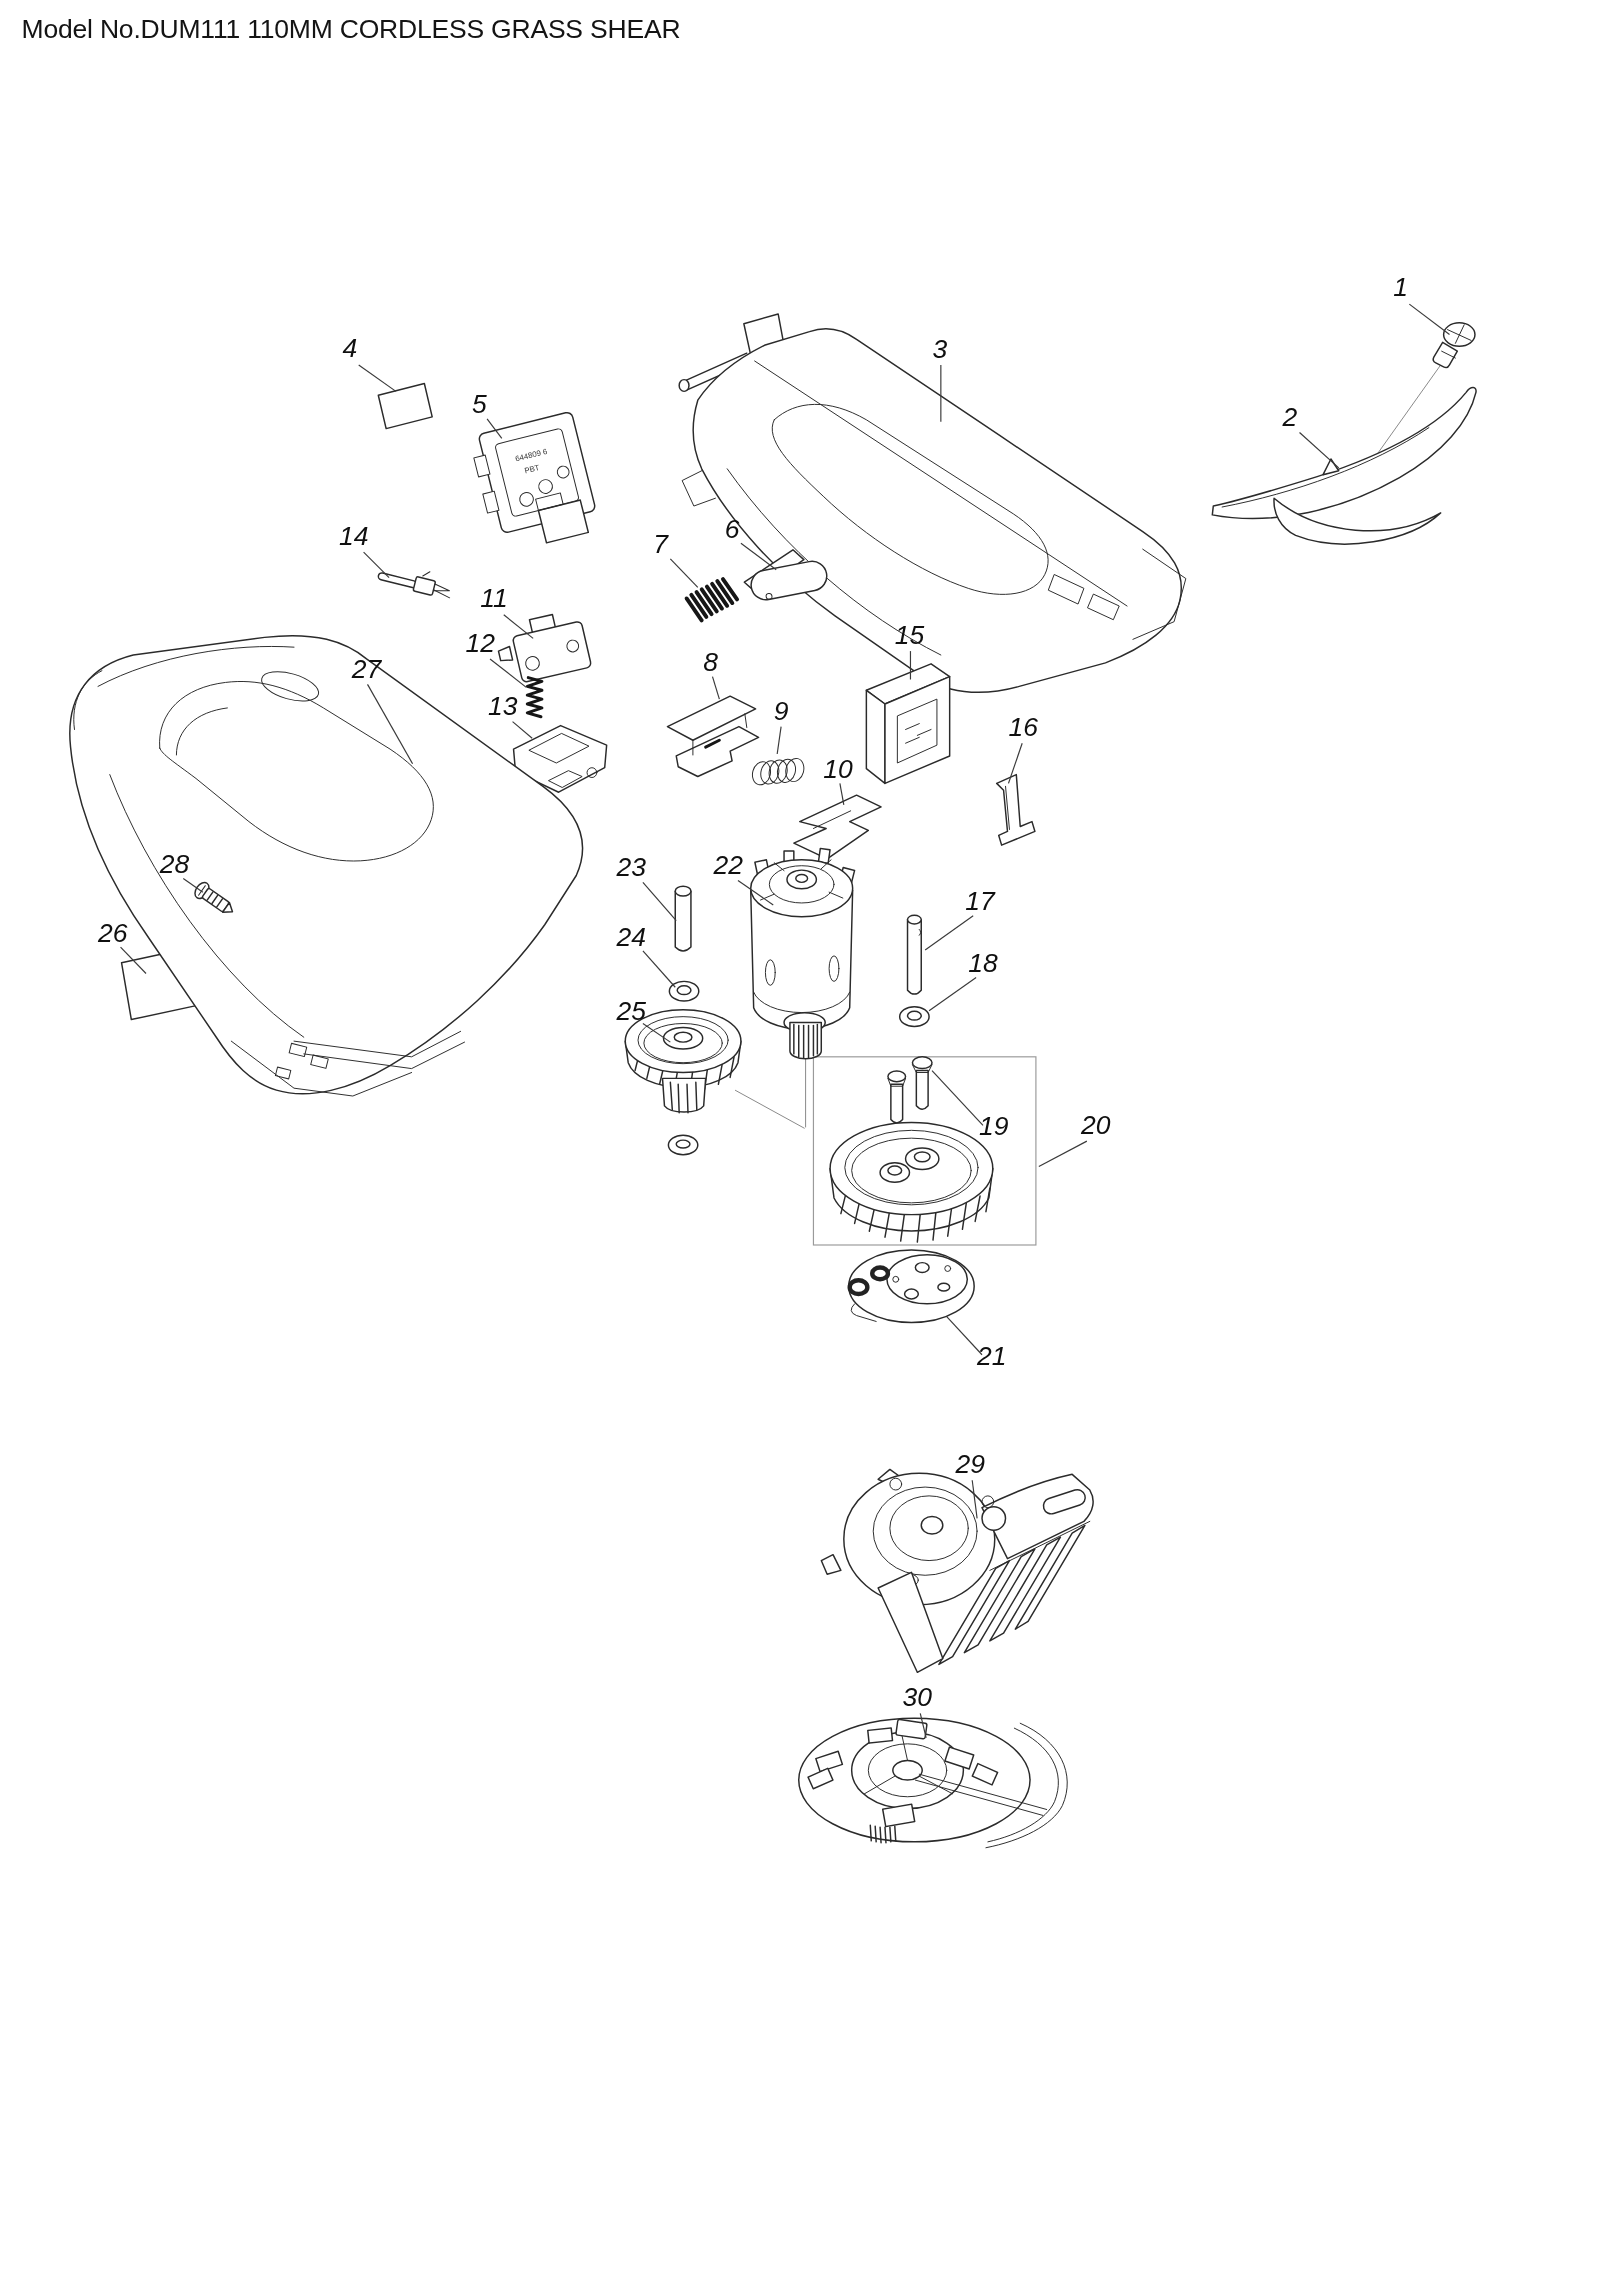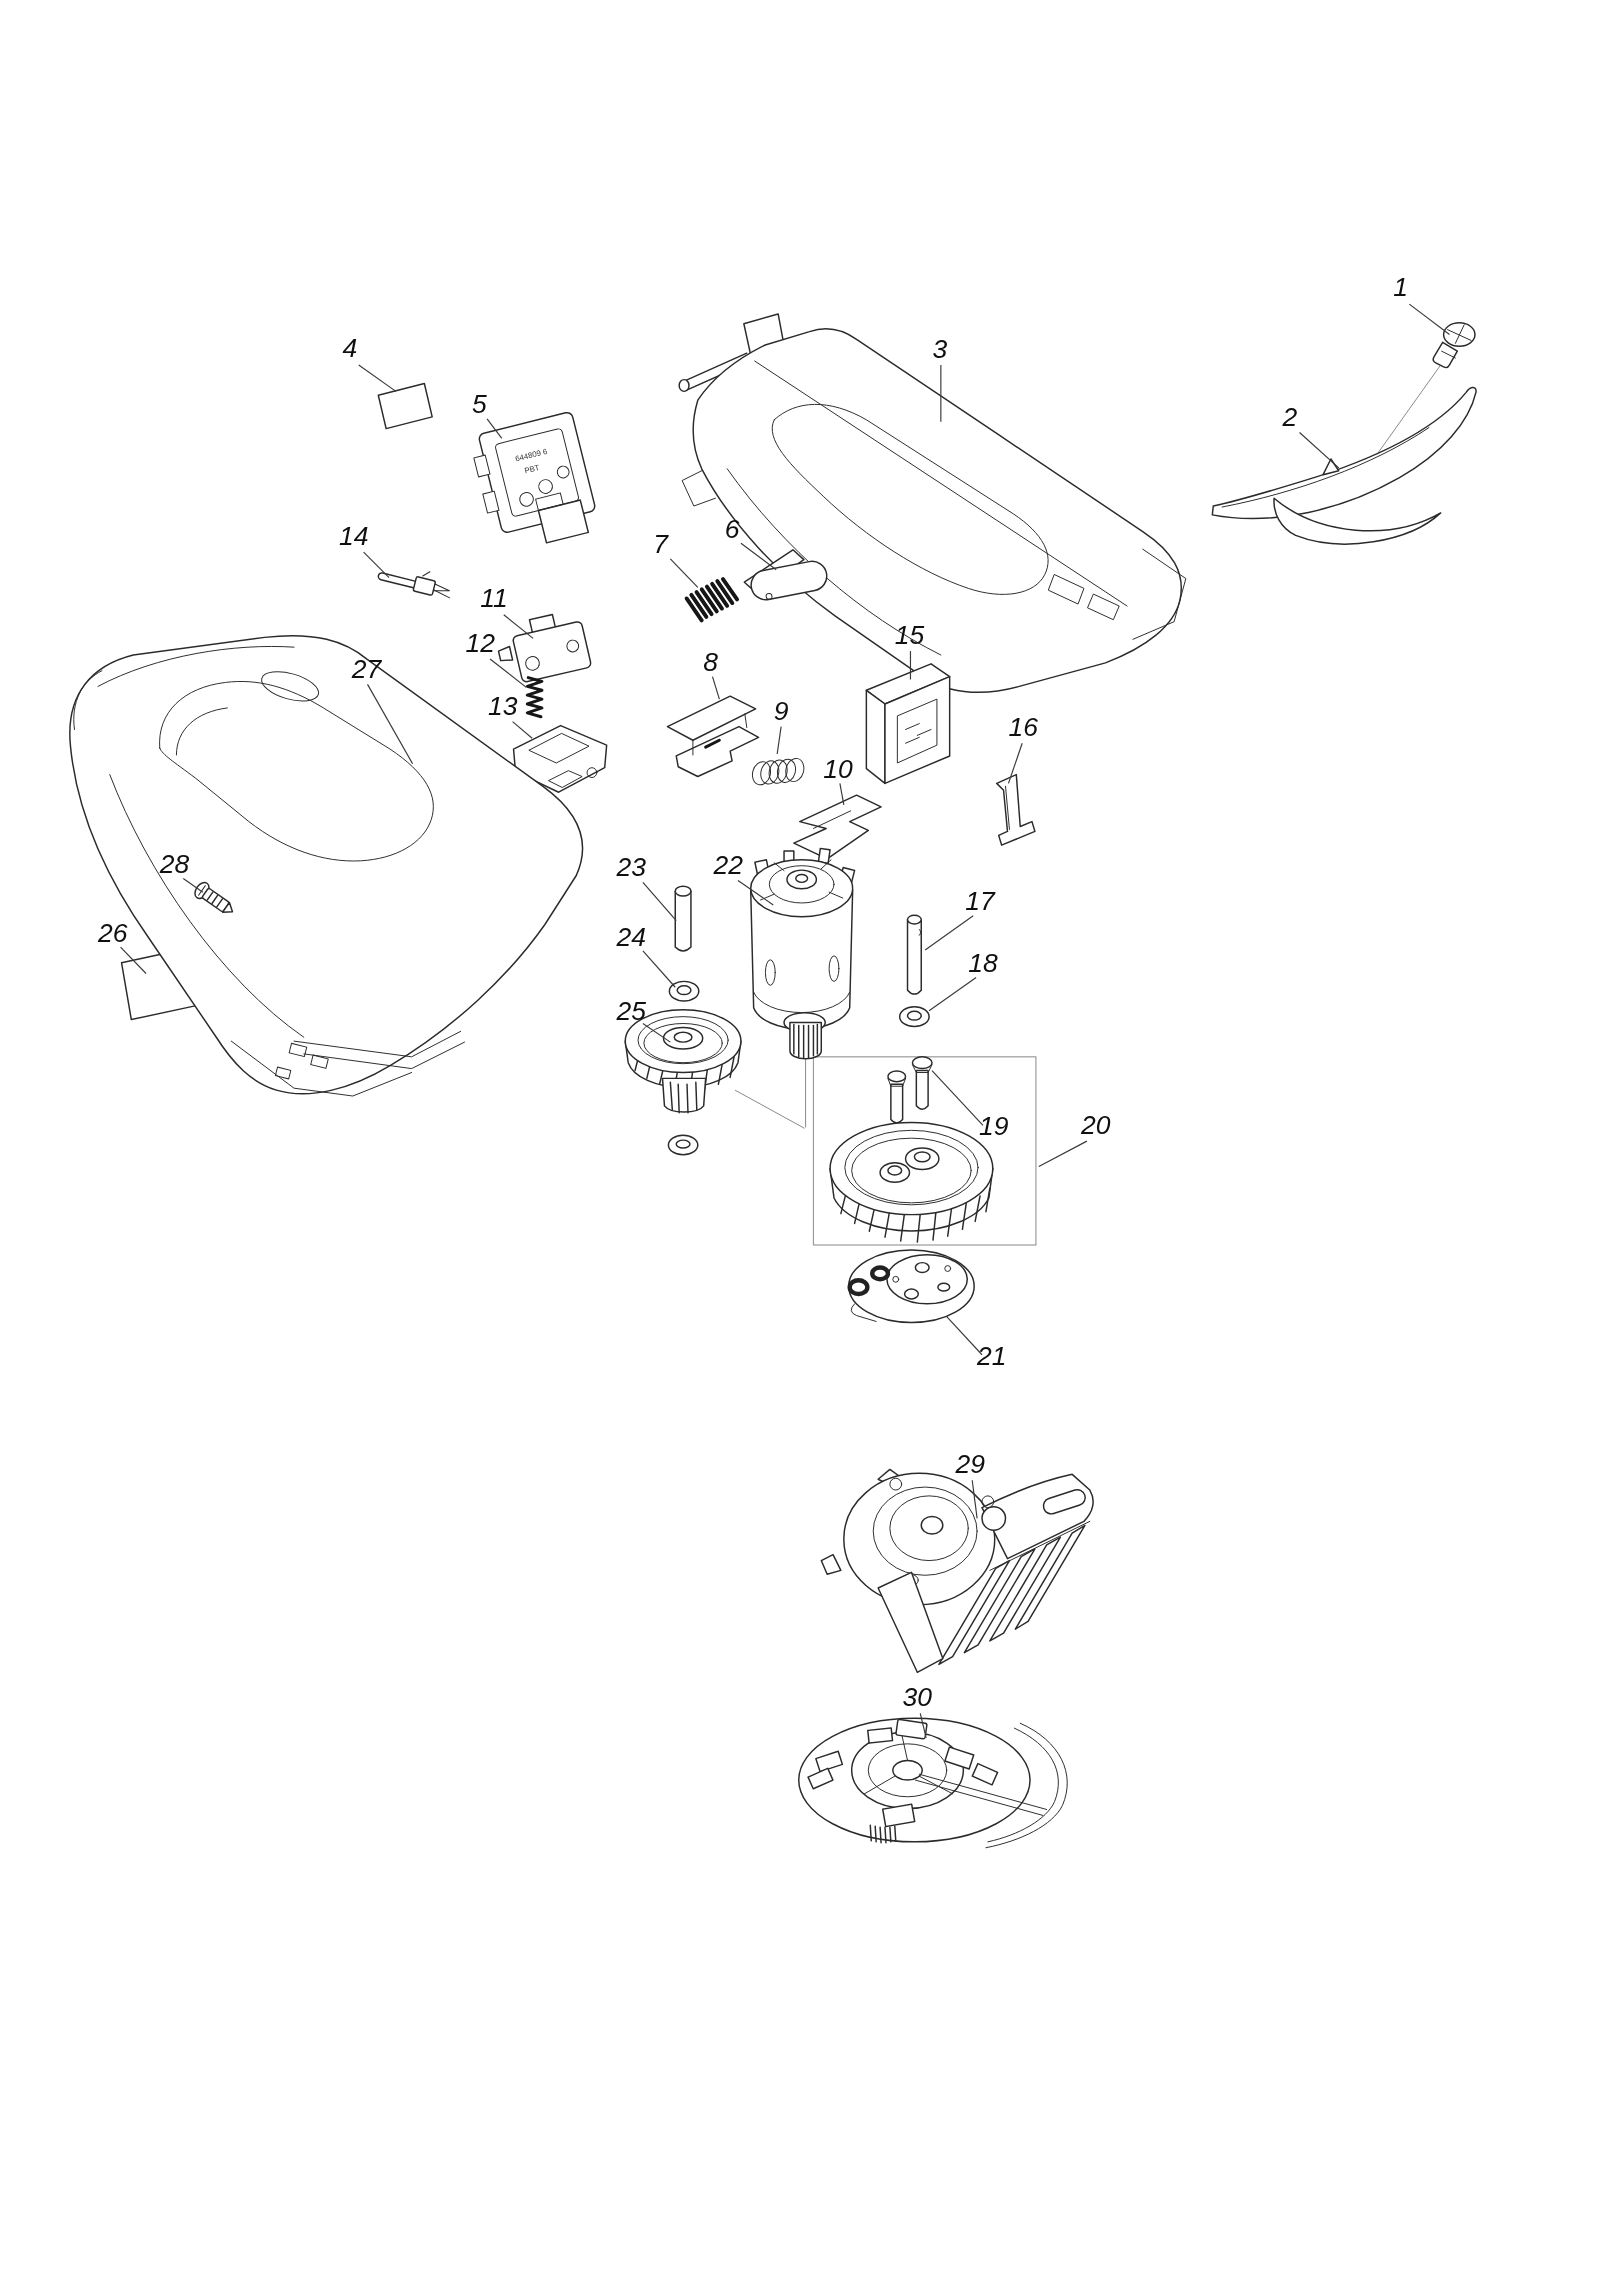--- a/index.html
+++ b/index.html
@@ -19,20 +19,21 @@
   .asm line, .asm path { stroke:#7a7a7a; stroke-width:0.9; fill:none; }
   .gbox { stroke:#9a9a9a; stroke-width:1.2; fill:none; }
   .plabel { font-family:"Liberation Sans", sans-serif; font-style:italic; font-size:27px;
             fill:#101010; stroke:none; }
   .tiny { font-family:"Liberation Sans", sans-serif; font-size:8px; fill:#333; stroke:none; }
 </style>
 </head>
 <body>
 
 <div class="page">
+  <h1 class="title">Model No.DUM111 110MM CORDLESS GRASS SHEAR</h1>
 
   <svg class="diagram" width="1621" height="2293" viewBox="0 0 1654 2339">
 
     <g class="asm">
       <line x1="1480" y1="358" x2="1396" y2="476"></line>
       <line x1="822" y1="1058" x2="822" y2="1150"></line>
       <line x1="750" y1="1112" x2="821" y2="1151"></line>
     </g>
     <rect class="gbox" x="830" y="1078" width="227" height="192"></rect>
 

